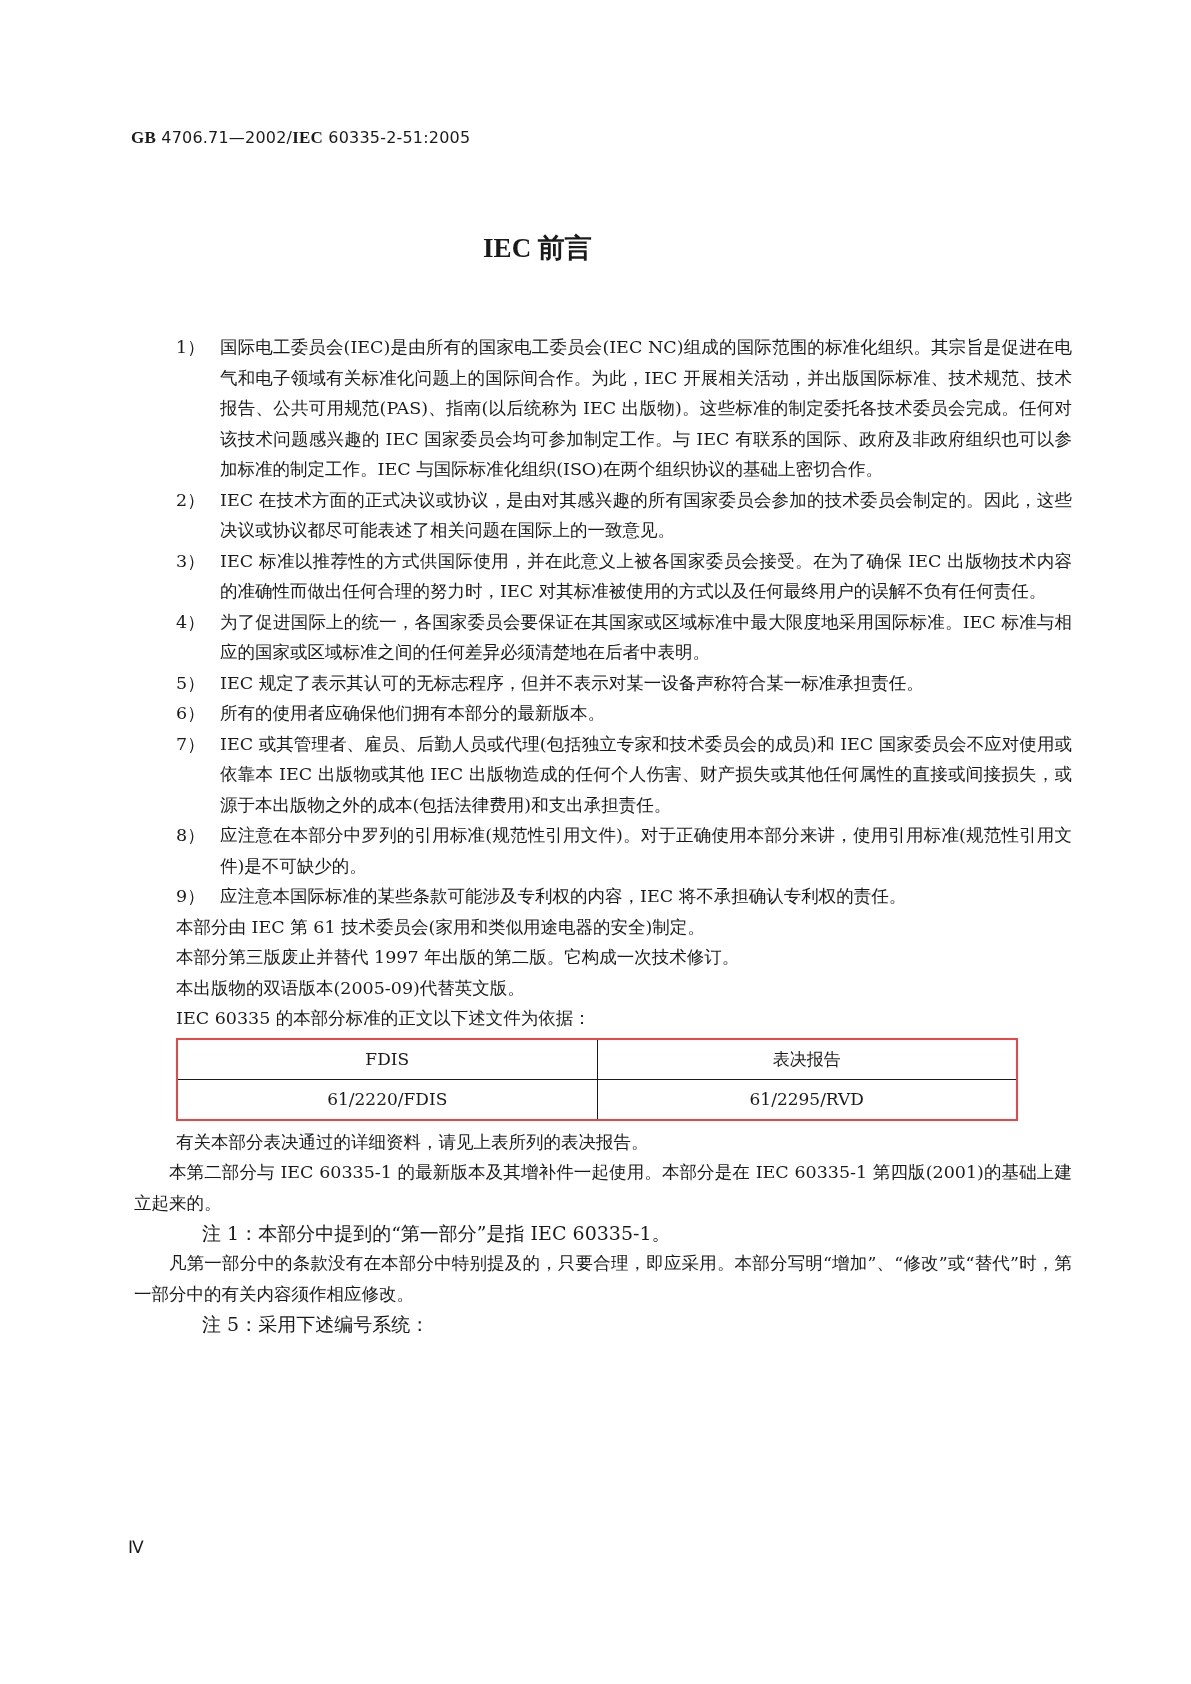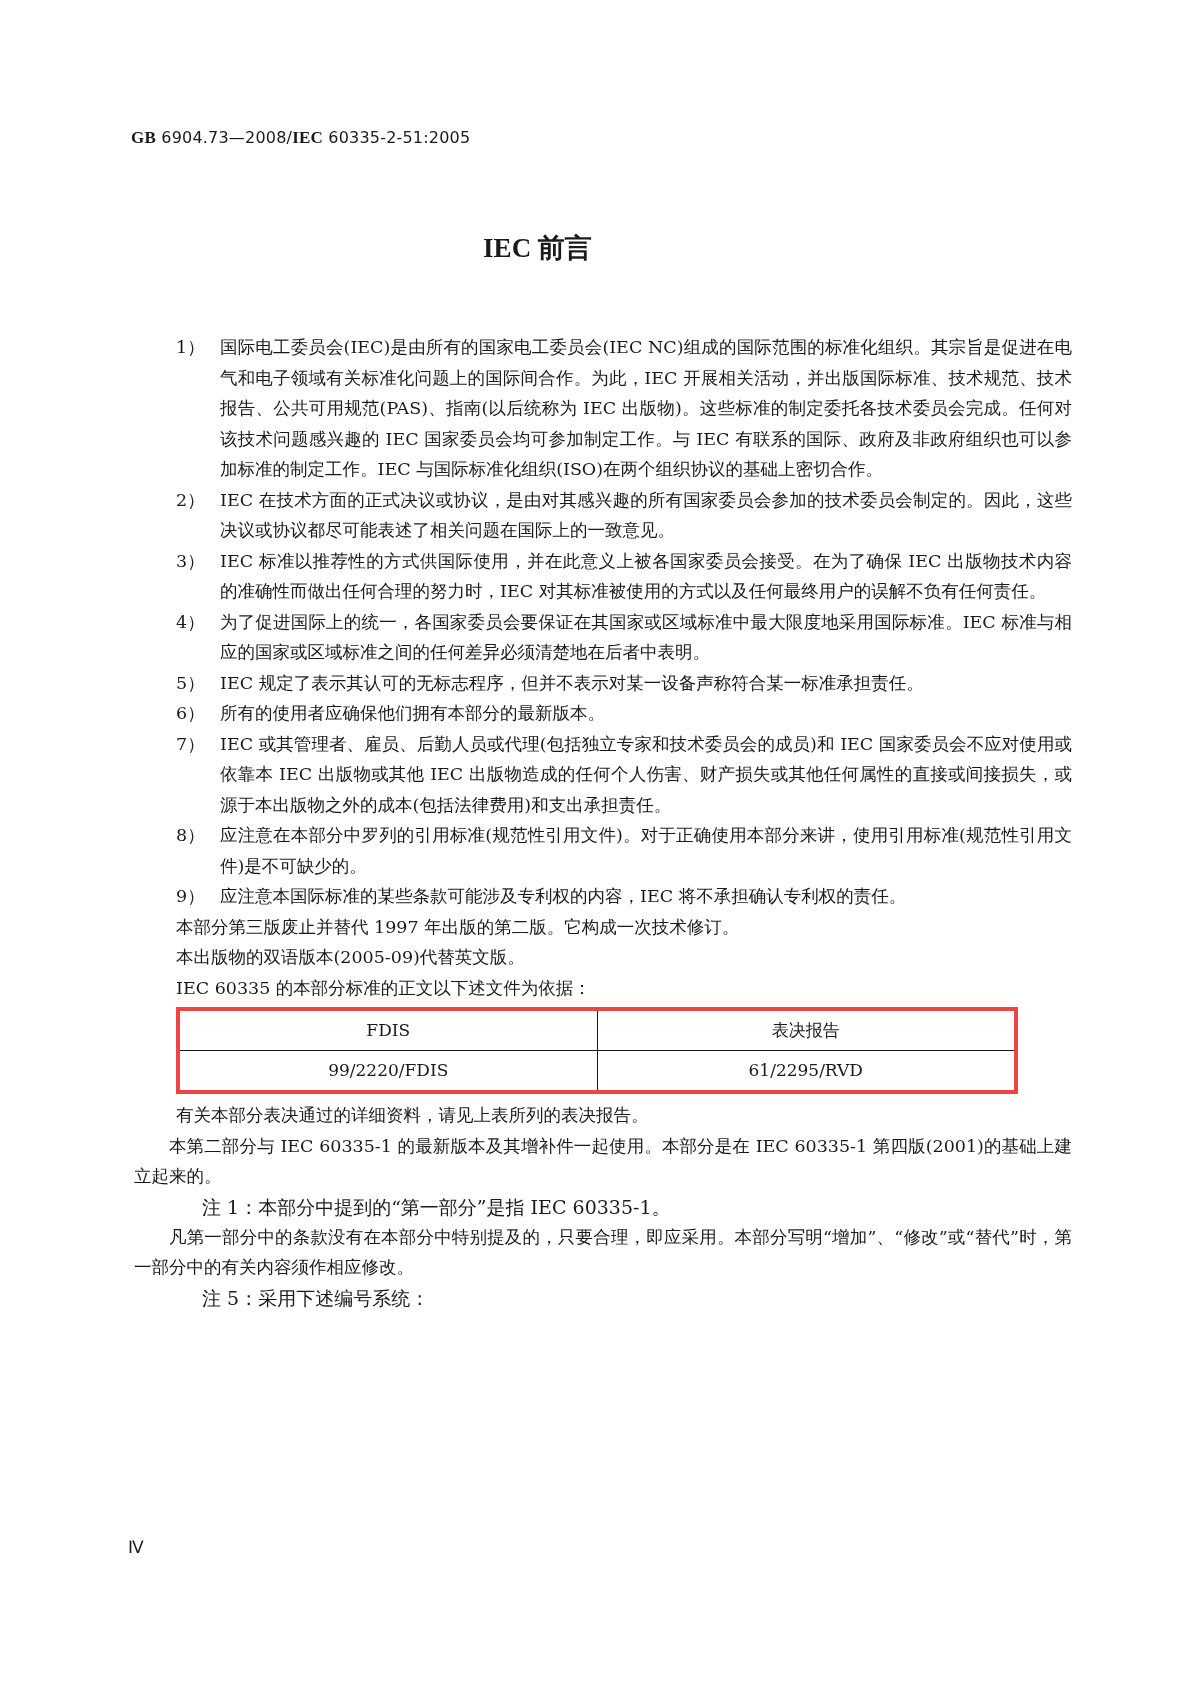--- a/index.html
+++ b/index.html
@@ -24,65 +24,66 @@
       font-size: 17.5px; line-height: 30.5px;
       font-family: "DejaVu Serif", serif;
     }
     .item { position: relative; padding-left: 44px; text-align: justify; }
     .item .num { position: absolute; left: 0; top: 0; width: 40px; }
     .para { text-align: justify; }
     .indent { text-indent: 2em; }
     .note { font-size: 19px; line-height: 30px; padding-left: 26px; }
     table.docs {
       width: 842px; border-collapse: collapse; margin: 4px 0 6px 0;
-      border: 4px solid #ef4444; font-size: 17px;
+      border: 2px solid #ef4444; font-size: 17px;
     }
     table.docs td {
       border: 1px solid #1a1a1a; text-align: center; height: 39px; padding: 0;
       width: 50%;
     }
     table.docs tr:first-child td { border-bottom: 1.5px solid #1a1a1a; }
     .wide { margin-left: -42px; width: 938px; }
     .pageno {
       position: absolute; left: 128px; top: 1537px; font-size: 17px;
       font-family: "Liberation Serif", serif;
     }
   </style>
 </head>
 <body>
 
 <div class="header">
-  <span class="b">GB</span><span> 6904.73—2008/</span><span class="b">IEC</span><span> 60335-2-51:2005</span>
+  <span class="b">GB</span><span> 4706.71—2002/</span><span class="b">IEC</span><span> 60335-2-51:2005</span>
 </div>
 
 <div class="title">IEC 前言</div>
 
 <div class="content">
   <div class="item"><span class="num">1）</span><span>国际电工委员会(IEC)是由所有的国家电工委员会(IEC NC)组成的国际范围的标准化组织。其宗旨是促进在电气和电子领域有关标准化问题上的国际间合作。为此，IEC 开展相关活动，并出版国际标准、技术规范、技术报告、公共可用规范(PAS)、指南(以后统称为 IEC 出版物)。这些标准的制定委托各技术委员会完成。任何对该技术问题感兴趣的 IEC 国家委员会均可参加制定工作。与 IEC 有联系的国际、政府及非政府组织也可以参加标准的制定工作。IEC 与国际标准化组织(ISO)在两个组织协议的基础上密切合作。</span></div>
   <div class="item"><span class="num">2）</span><span>IEC 在技术方面的正式决议或协议，是由对其感兴趣的所有国家委员会参加的技术委员会制定的。因此，这些决议或协议都尽可能表述了相关问题在国际上的一致意见。</span></div>
   <div class="item"><span class="num">3）</span><span>IEC 标准以推荐性的方式供国际使用，并在此意义上被各国家委员会接受。在为了确保 IEC 出版物技术内容的准确性而做出任何合理的努力时，IEC 对其标准被使用的方式以及任何最终用户的误解不负有任何责任。</span></div>
   <div class="item"><span class="num">4）</span><span>为了促进国际上的统一，各国家委员会要保证在其国家或区域标准中最大限度地采用国际标准。IEC 标准与相应的国家或区域标准之间的任何差异必须清楚地在后者中表明。</span></div>
   <div class="item"><span class="num">5）</span><span>IEC 规定了表示其认可的无标志程序，但并不表示对某一设备声称符合某一标准承担责任。</span></div>
   <div class="item"><span class="num">6）</span><span>所有的使用者应确保他们拥有本部分的最新版本。</span></div>
   <div class="item"><span class="num">7）</span><span>IEC 或其管理者、雇员、后勤人员或代理(包括独立专家和技术委员会的成员)和 IEC 国家委员会不应对使用或依靠本 IEC 出版物或其他 IEC 出版物造成的任何个人伤害、财产损失或其他任何属性的直接或间接损失，或源于本出版物之外的成本(包括法律费用)和支出承担责任。</span></div>
   <div class="item"><span class="num">8）</span><span>应注意在本部分中罗列的引用标准(规范性引用文件)。对于正确使用本部分来讲，使用引用标准(规范性引用文件)是不可缺少的。</span></div>
   <div class="item"><span class="num">9）</span><span>应注意本国际标准的某些条款可能涉及专利权的内容，IEC 将不承担确认专利权的责任。</span></div>
 
+  <div class="para">本部分由 IEC 第 61 技术委员会(家用和类似用途电器的安全)制定。</div>
   <div class="para">本部分第三版废止并替代 1997 年出版的第二版。它构成一次技术修订。</div>
   <div class="para">本出版物的双语版本(2005-09)代替英文版。</div>
   <div class="para">IEC 60335 的本部分标准的正文以下述文件为依据：</div>
 
   <table class="docs">
     <tbody>
         <tr>
       <td>FDIS</td>
       <td>表决报告</td>
     </tr>
     <tr>
-      <td>99/2220/FDIS</td>
+      <td>61/2220/FDIS</td>
       <td>61/2295/RVD</td>
     </tr>
   </tbody>
     </table>
 
   <div class="para">有关本部分表决通过的详细资料，请见上表所列的表决报告。</div>
   <div class="para indent wide">本第二部分与 IEC 60335-1 的最新版本及其增补件一起使用。本部分是在 IEC 60335-1 第四版(2001)的基础上建立起来的。</div>
   <div class="note">注 1：本部分中提到的“第一部分”是指 IEC 60335-1。</div>
   <div class="para indent wide">凡第一部分中的条款没有在本部分中特别提及的，只要合理，即应采用。本部分写明“增加”、“修改”或“替代”时，第一部分中的有关内容须作相应修改。</div>
   <div class="note">注 5：采用下述编号系统：</div>

